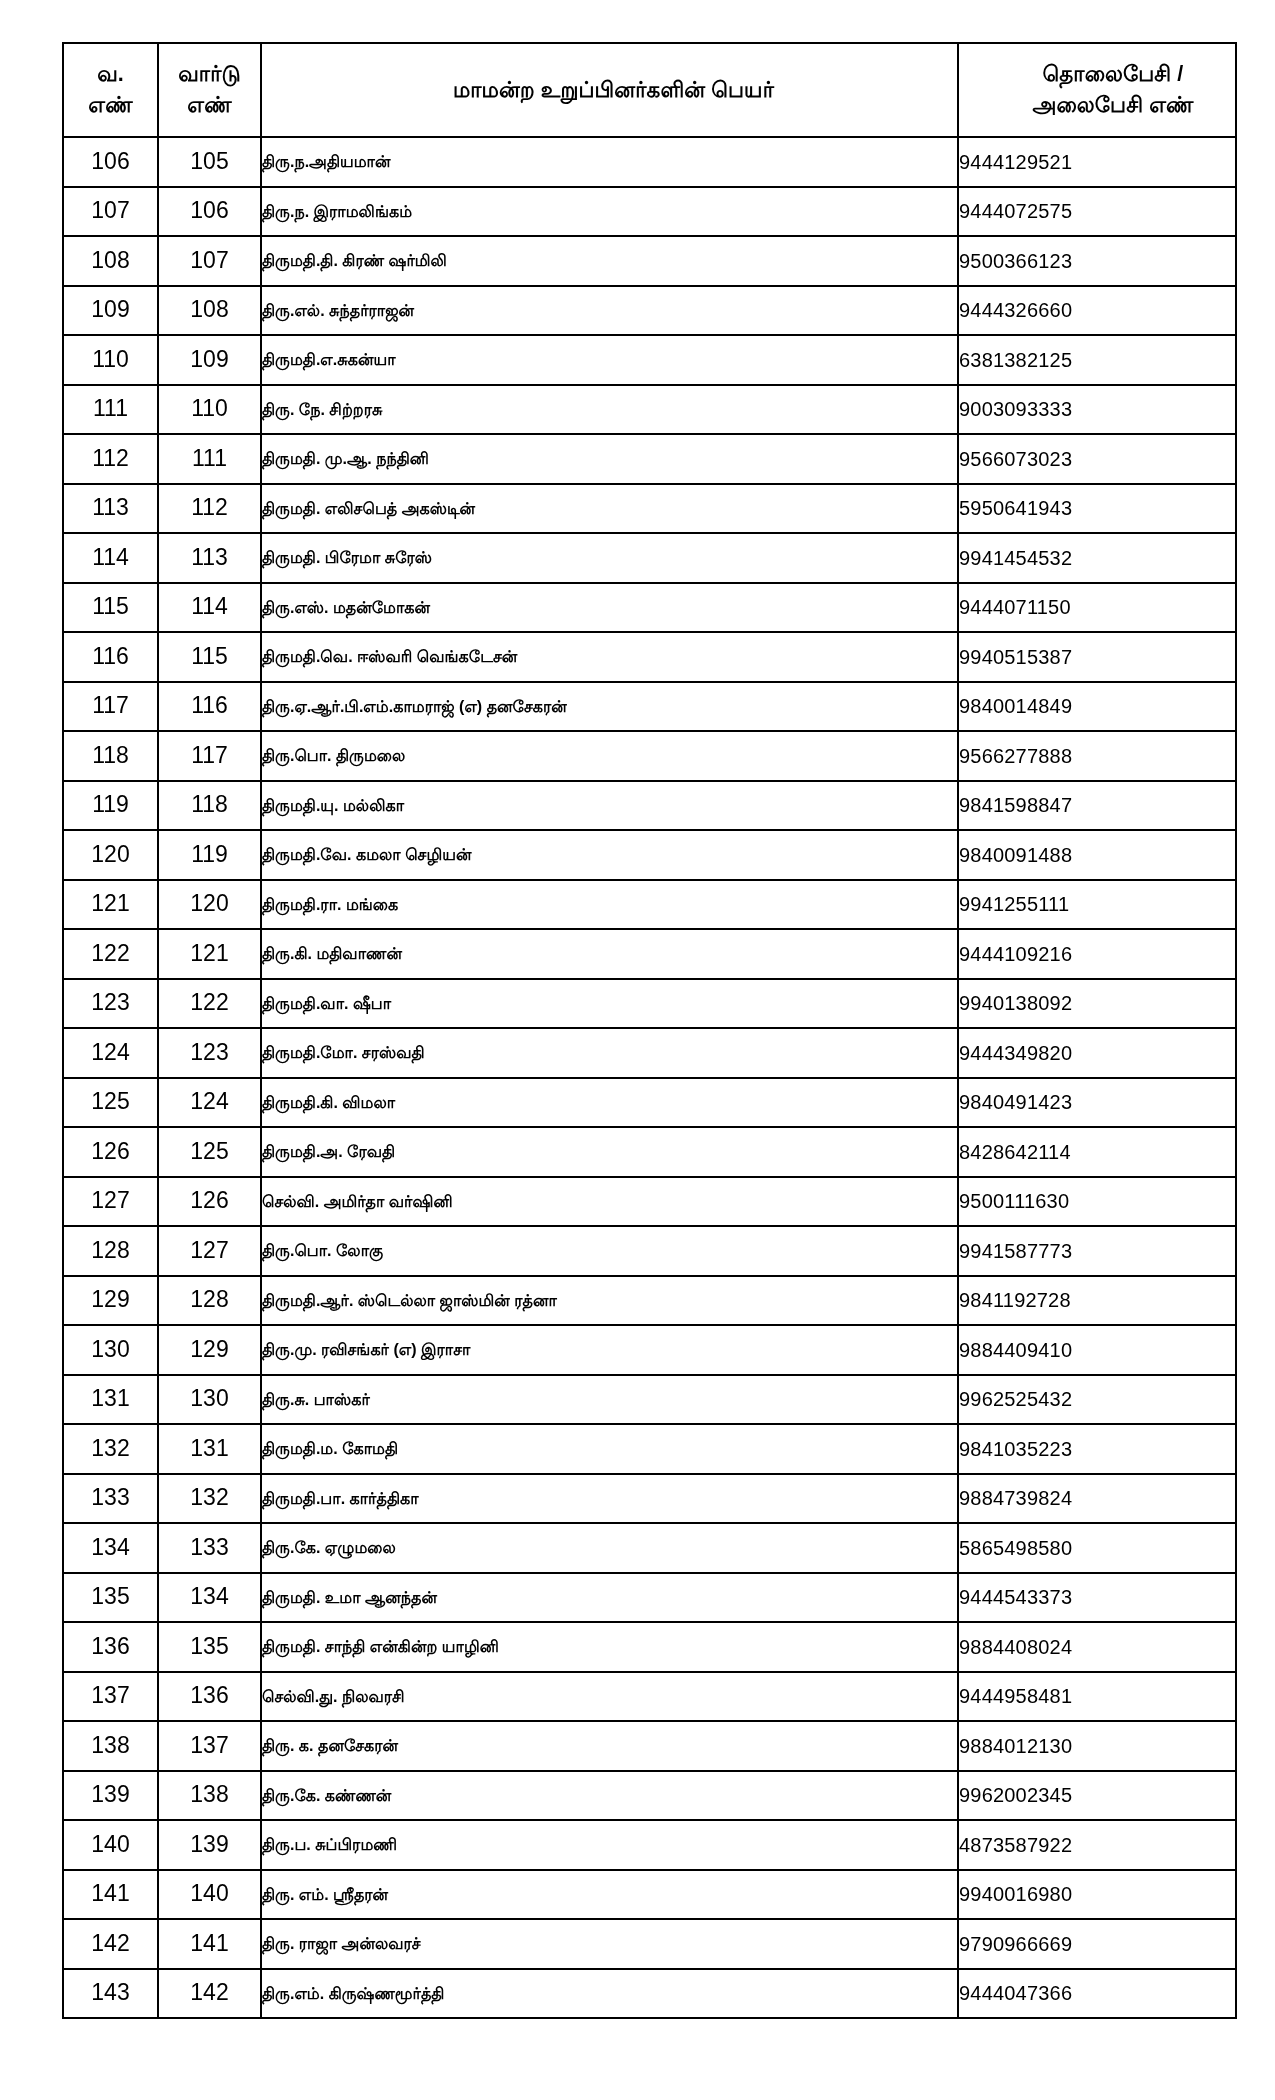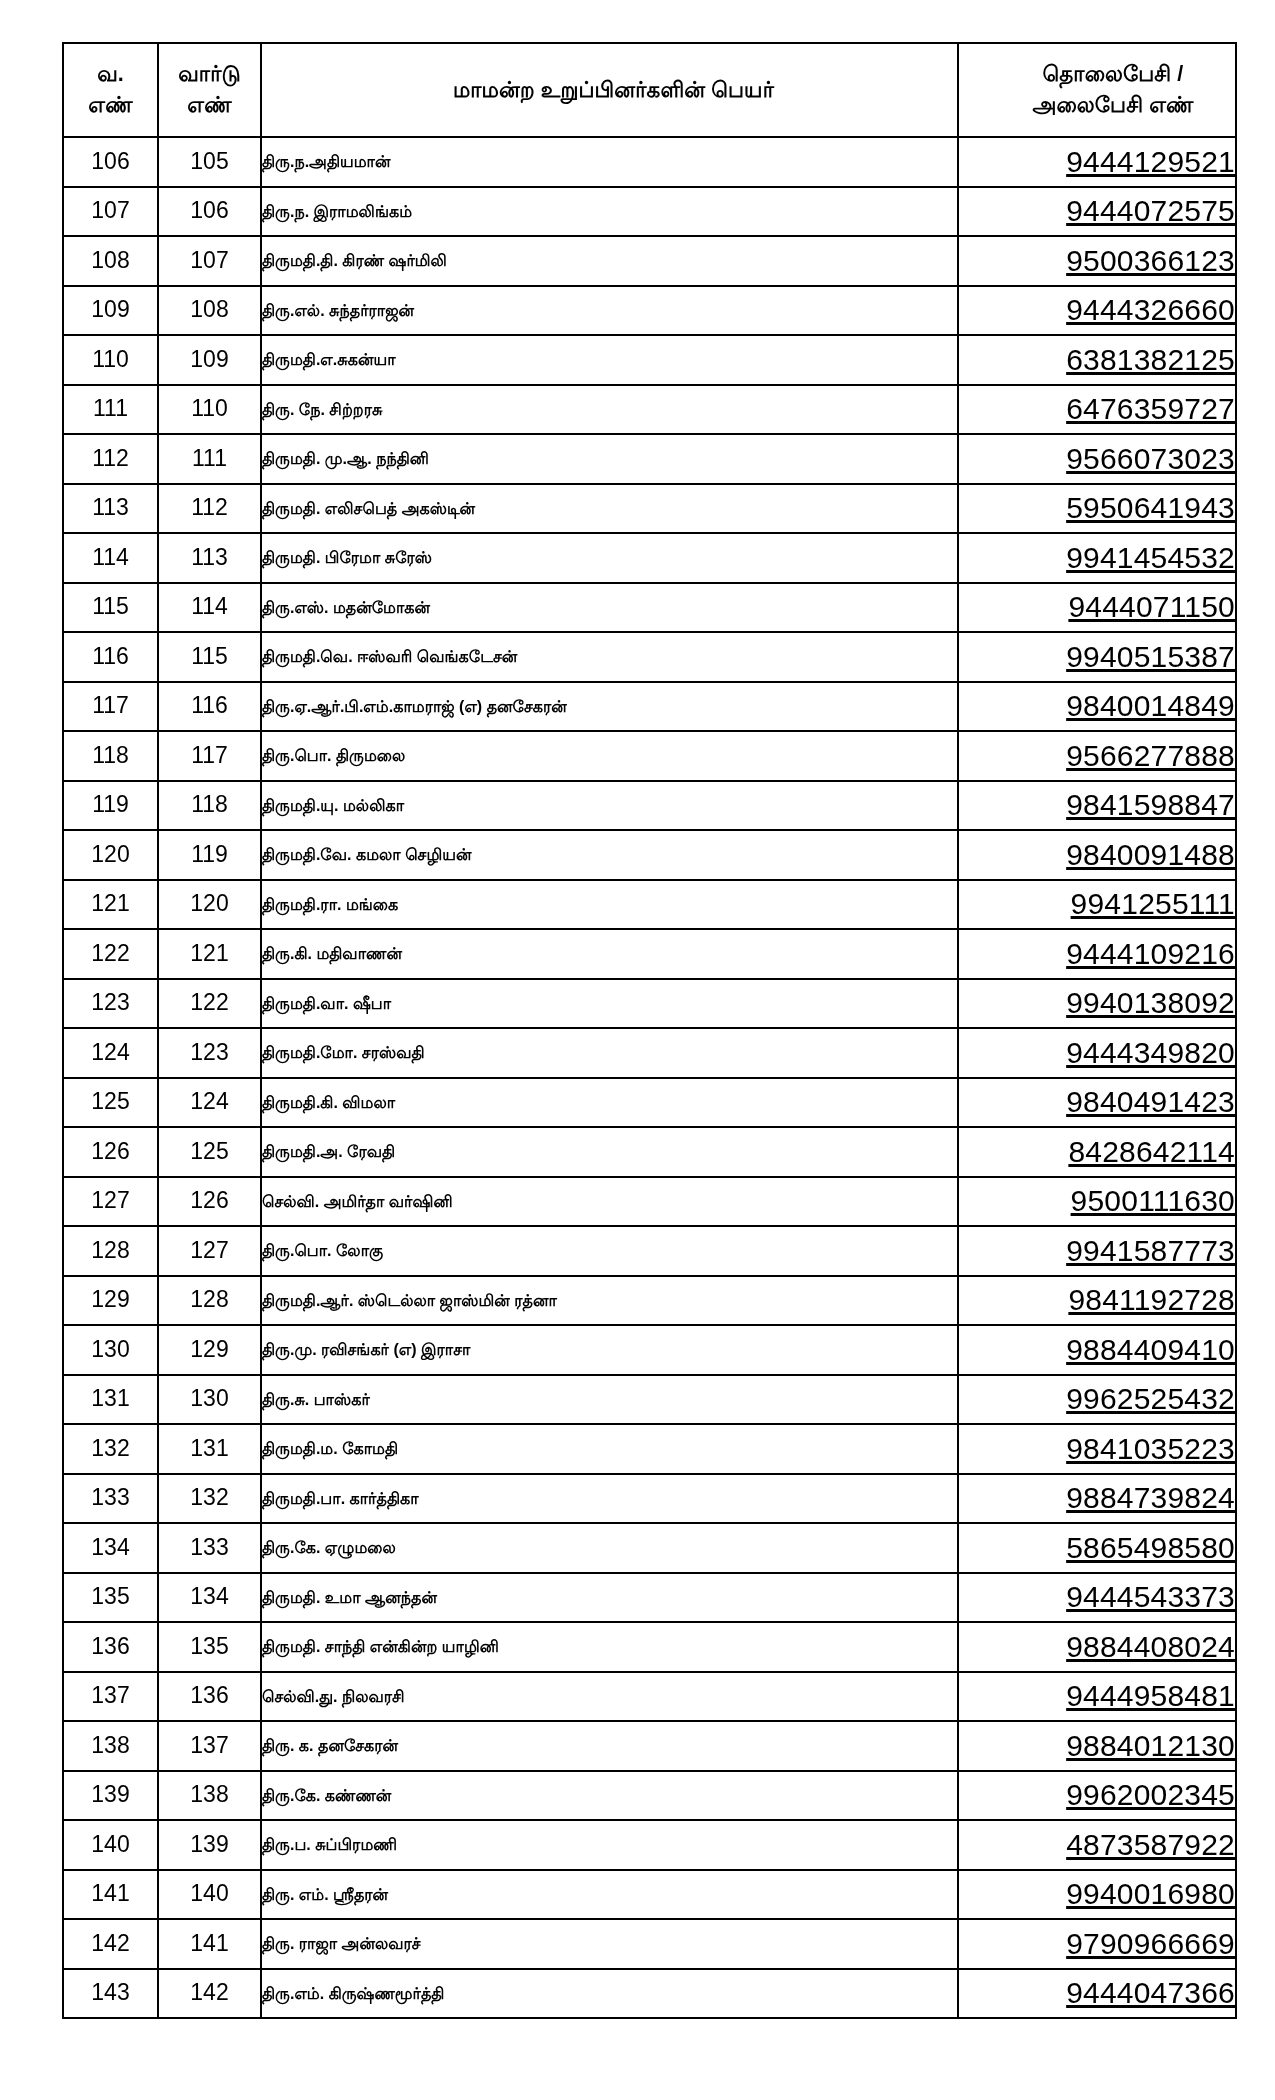--- a/index.html
+++ b/index.html
@@ -84,25 +84,24 @@
   }
   td.name {
     text-align: left;
     padding-left: 14px;
     font-weight: bold;
     font-size: 16px;
     white-space: nowrap;
     overflow: hidden;
   }
   td.phone {
-    text-align: right;
+    text-align: left;
     font-weight: 400;
-    font-size: 30px;
+    font-size: 20px;
     letter-spacing: 0.2px;
-    text-decoration: underline;
   }
 </style>
 </head>
 <body>
 
 <div class="page">
   <div class="table-wrap">
     <table class="members">
       <colgroup>
         <col class="c-sno">
@@ -155,21 +154,21 @@
           <tr>
             <td class="sno">110</td>
             <td class="ward">109</td>
             <td class="name">திருமதி.எ.சுகன்யா</td>
             <td class="phone">6381382125</td>
           </tr>
           <tr>
             <td class="sno">111</td>
             <td class="ward">110</td>
             <td class="name">திரு. நே. சிற்றரசு</td>
-            <td class="phone">6476359727</td>
+            <td class="phone">9003093333</td>
           </tr>
           <tr>
             <td class="sno">112</td>
             <td class="ward">111</td>
             <td class="name">திருமதி. மு.ஆ. நந்தினி</td>
             <td class="phone">9566073023</td>
           </tr>
           <tr>
             <td class="sno">113</td>
             <td class="ward">112</td>

